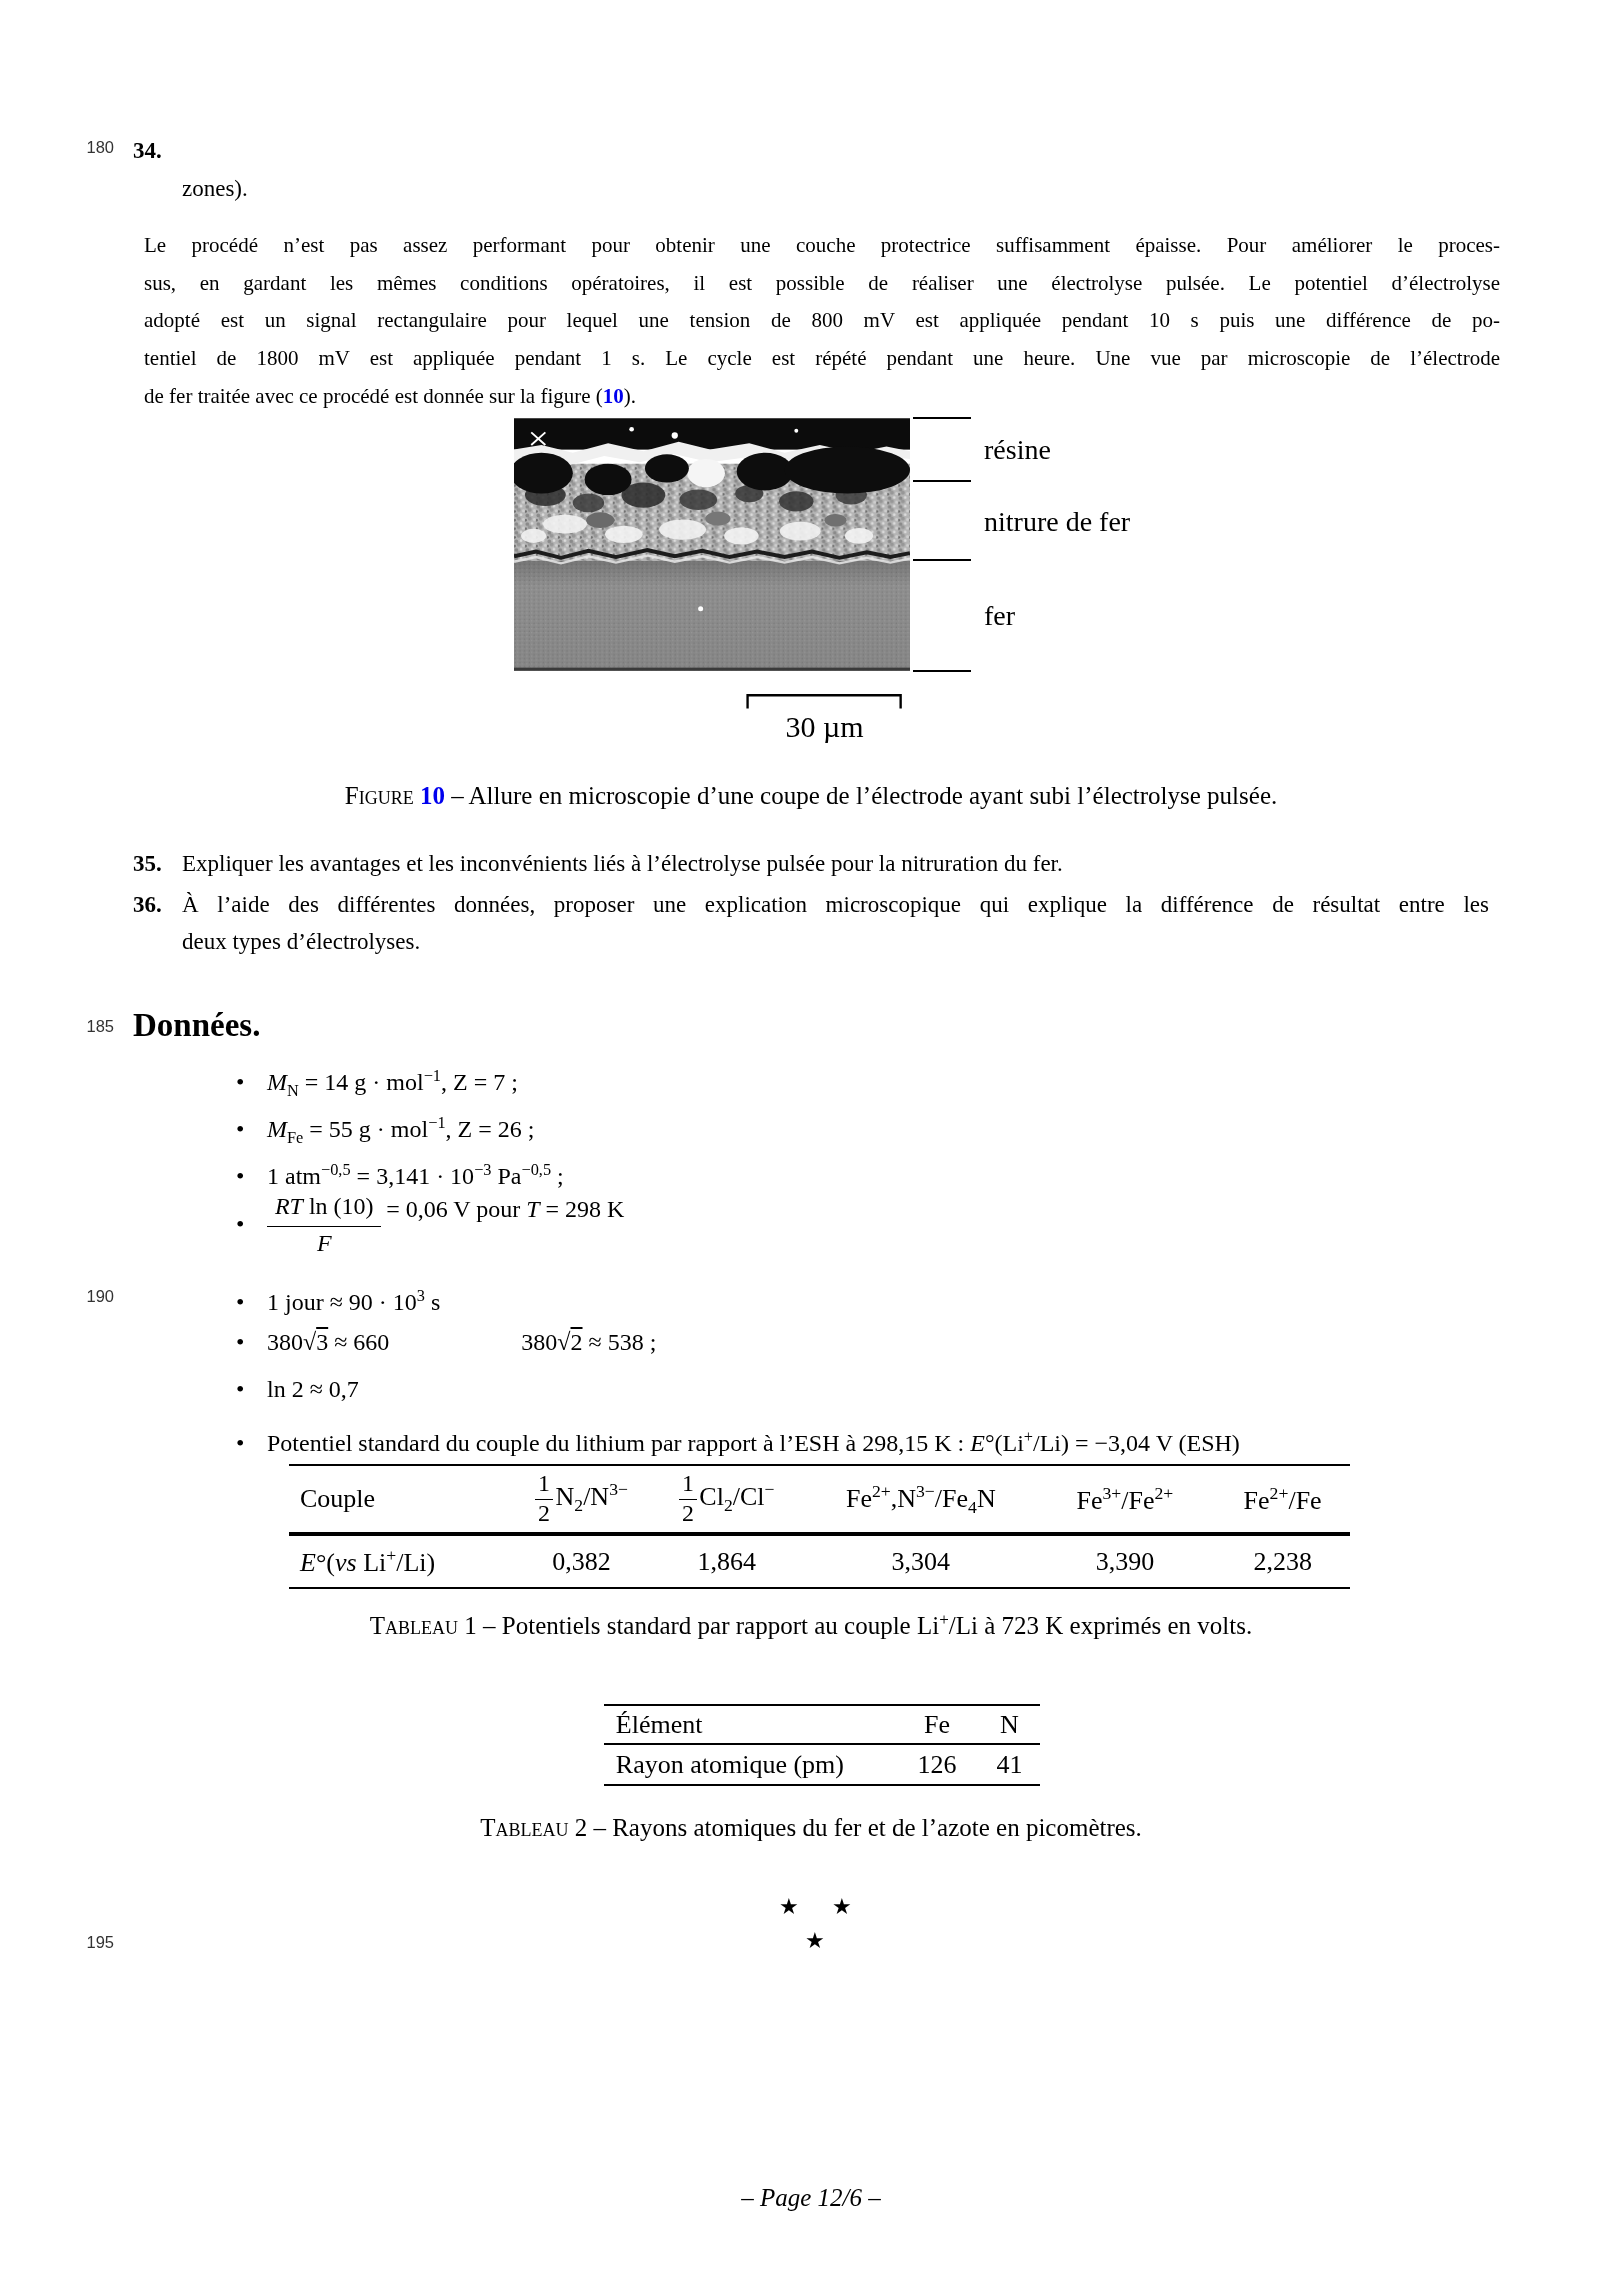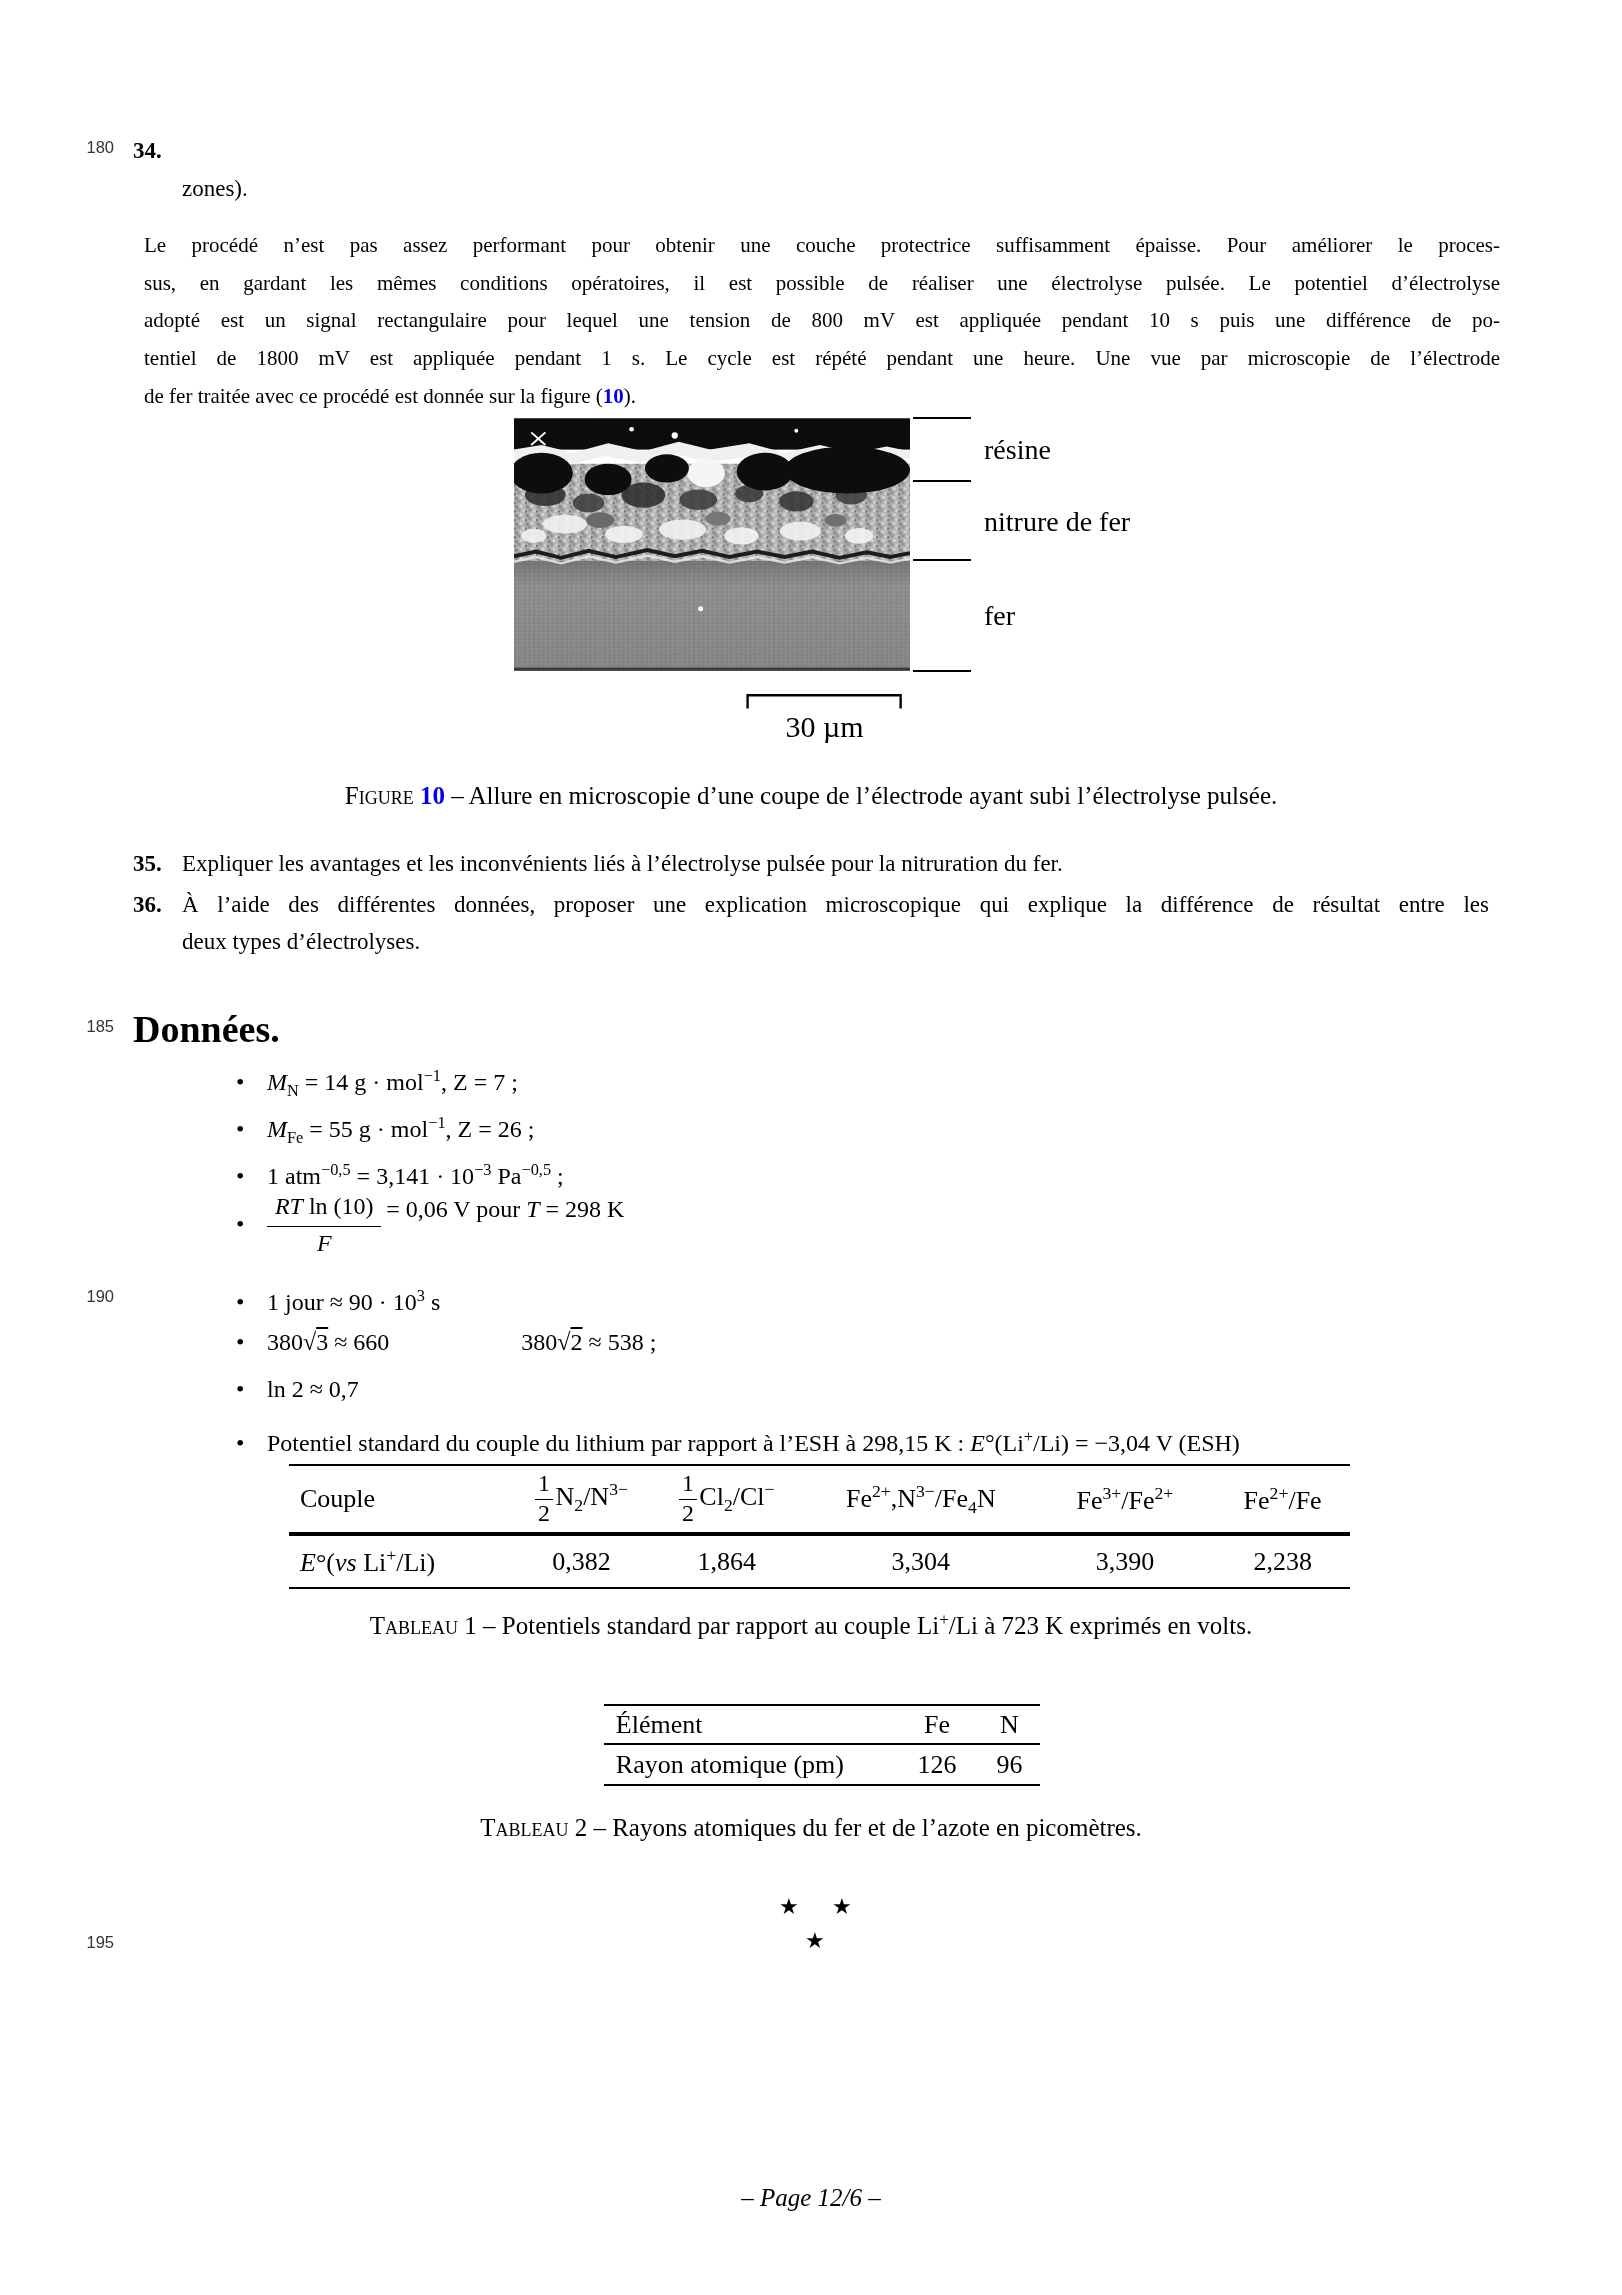--- a/index.html
+++ b/index.html
@@ -18,21 +18,21 @@
   .figno{color:var(--link,#0000EE);font-weight:bold;}
   
   .micro{position:absolute;left:514px;top:418px;}
   .tick{position:absolute;left:913px;width:58px;height:2.4px;background:#000;}
   .flabel{position:absolute;left:984px;font-size:28px;line-height:31px;}
   .sbar{position:absolute;left:746px;top:692px;}
   .slabel{position:absolute;left:746px;top:710px;width:157px;text-align:center;font-size:30px;}
   .caption{position:absolute;left:133px;width:1356px;text-align:center;font-size:25px;line-height:33px;}
   .sc{font-variant:small-caps;}
   
-  .heading{position:absolute;left:133px;font-size:38px;font-weight:bold;}
+  .heading{position:absolute;left:133px;font-size:33px;font-weight:bold;}
   .bullet{position:absolute;left:236px;display:flex;align-items:baseline;font-size:24px;line-height:35px;}
   .bullet .dot{width:31px;font-size:24px;}
   .bullet.tall{align-items:center;height:79px;}
   .bfrac{display:inline-flex;flex-direction:column;text-align:center;vertical-align:middle;line-height:1.15;}
   .bnum{border-bottom:1.6px solid #000;padding:1.6px 7.9px 4.7px;}
   .bden{padding-top:3.1px;}
   .beq{margin-left:4.7px;}
   .ovl{text-decoration:overline;}
   .wgap{display:inline-block;width:132px;}
   sup,sub{font-size:0.68em;}
@@ -241,21 +241,21 @@
     <div class="rule" style="top:0;height:1.6px"></div>
     <div class="head">
       <div class="d0">Élément</div>
       <div class="d1">Fe</div>
       <div class="d2">N</div>
     </div>
     <div class="rule" style="top:39px;height:1.6px"></div>
     <div class="row">
       <div class="d0">Rayon atomique (pm)</div>
       <div class="d1">126</div>
-      <div class="d2">96</div>
+      <div class="d2">41</div>
     </div>
     <div class="rule" style="top:80px;height:1.6px"></div>
   </div>
   <div class="caption" style="top:1811px"><span class="sc">Tableau</span> 2 – Rayons atomiques du fer et de l’azote en picomètres.</div>
 
   <div class="star" style="left:779px;top:1894px">★</div>
   <div class="star" style="left:832px;top:1894px">★</div>
   <div class="star" style="left:805px;top:1928px">★</div>
 
   <div class="footer">– Page 12/6 –</div>

